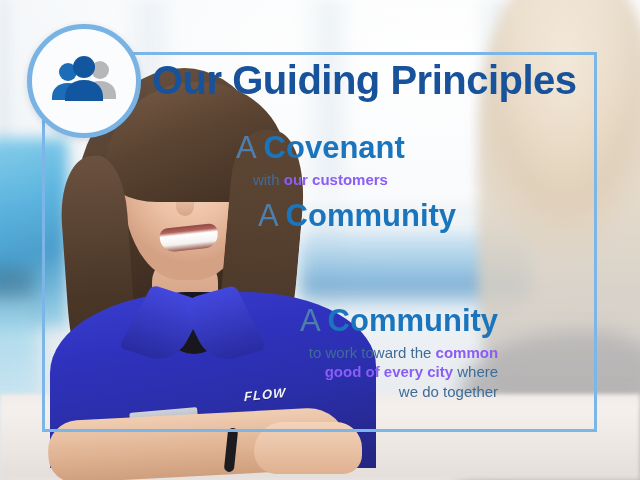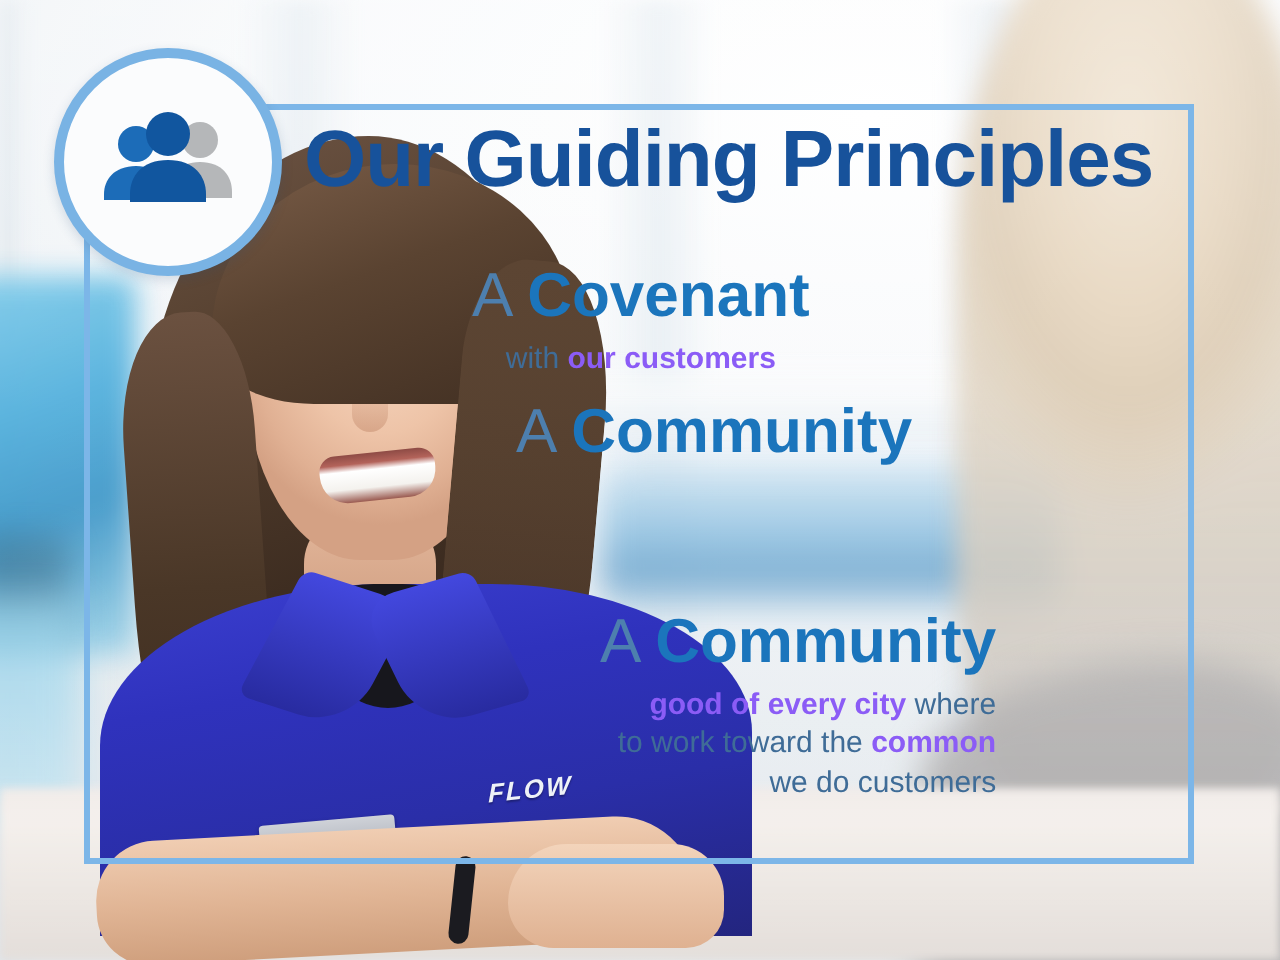--- a/index.html
+++ b/index.html
@@ -385,19 +385,19 @@
     <div class="p-main">
       <span class="art">A </span><span>Community</span>
     </div>
   </div>
 
   <div class="principle pr3">
     <div class="p-main">
       <span class="art">A </span><span>Community</span>
     </div>
     <div class="p-sub">
+      <span class="line"><span>to work toward the </span><b>common</b></span>
       <span class="line"><b>good of every city</b><span> where</span></span>
-      <span class="line"><span>to work toward the </span><b>common</b></span>
-      <span class="line">we do customers</span>
+      <span class="line">we do together</span>
     </div>
   </div>
 
 </div>
 
 </body></html>

